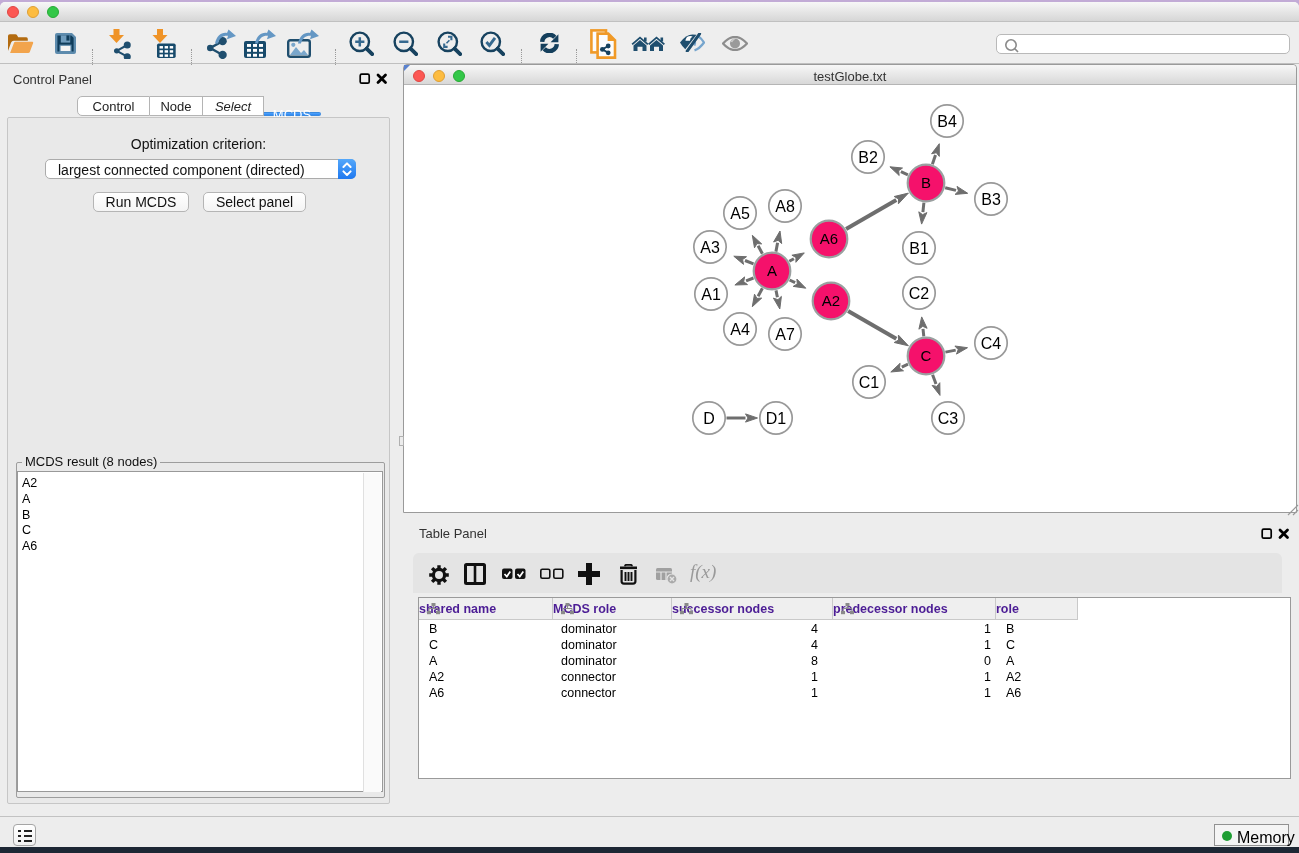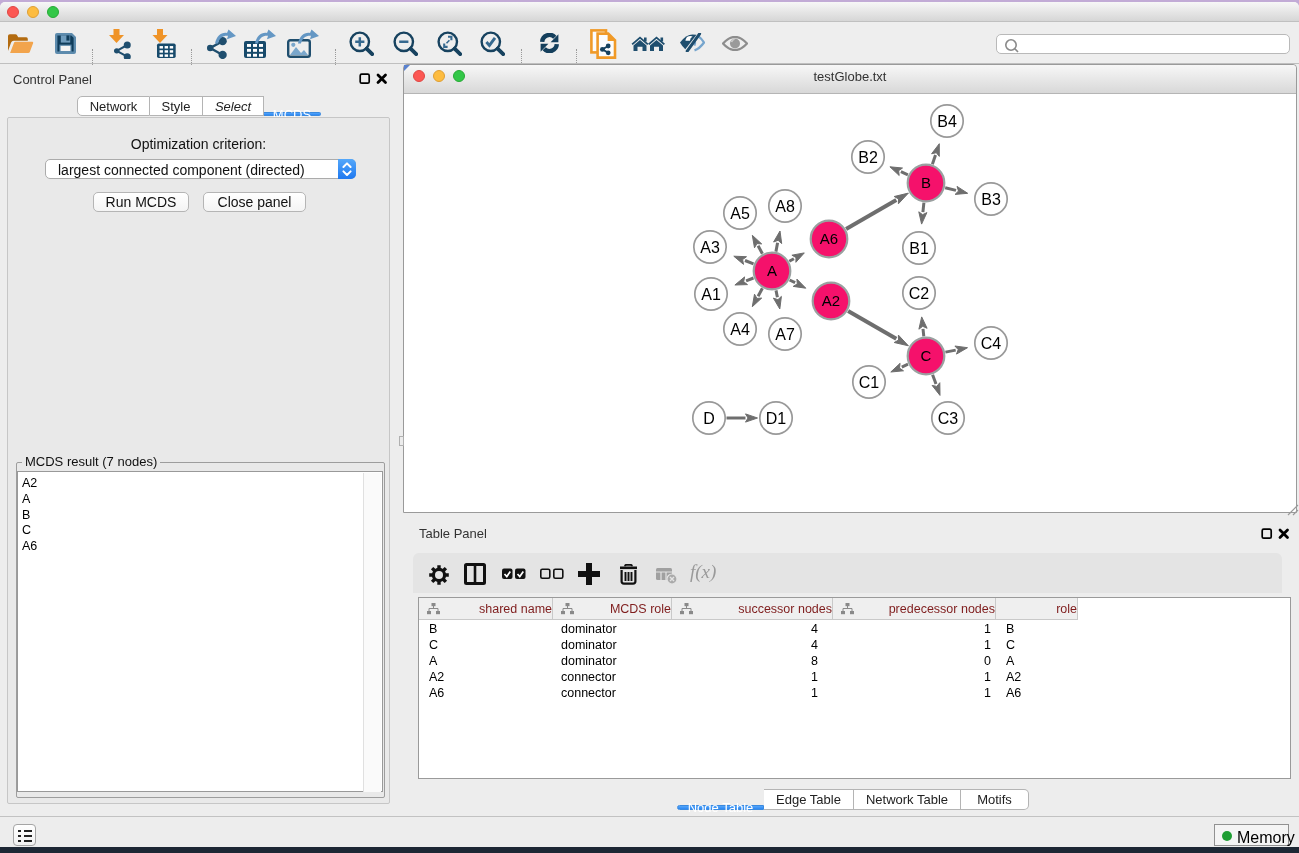--- a/index.html
+++ b/index.html
@@ -28,28 +28,28 @@
 #dropdown .txt { position:absolute; left:12px; top:2px; }
 #dropdown .spin { position:absolute; right:-1px; top:-1px; width:18px; height:20px; background:linear-gradient(#55a8fa,#1e78f0); border-radius:0 5px 5px 0; }
 .btn { position:absolute; background:linear-gradient(#ffffff,#f4f4f4); border:1px solid #b5b5b5; border-radius:5px; font-size:14px; color:#111; text-align:center; }
 #fieldset { position:absolute; left:8px; top:344px; width:369px; height:336px; border:1px solid #9d9d9d; border-radius:2px; }
 #fieldset .legend { position:absolute; left:5px; top:-9px; background:#e9e9e9; padding:0 3px; font-size:13px; color:#111; }
 #mcdslist { position:absolute; left:0px; top:8px; width:366px; height:321px; padding-top:4px; background:#fff; border:1px solid #999; font-size:12.5px; color:#000; }
 #mcdslist .item { padding-left:4px; height:15.8px; line-height:15.8px; }
 #mcdslist .sb { position:absolute; right:1px; top:1px; width:18px; height:319px; background:#fafafa; border-left:1px solid #e0e0e0; }
 
 #gwin { position:absolute; left:403px; top:62px; width:894px; height:449px; background:#fff; border:1px solid #9a9a9a; border-radius:4px 4px 0 0; }
-#gwin .gtitle { position:absolute; left:0; top:0; width:100%; height:29px; background:linear-gradient(#f7f7f7,#d8d8d8); border-bottom:1px solid #b5b5b5; border-radius:4px 4px 0 0; }
+#gwin .gtitle { position:absolute; left:0; top:0; width:100%; height:20px; background:linear-gradient(#f7f7f7,#d8d8d8); border-bottom:1px solid #b5b5b5; border-radius:4px 4px 0 0; }
 #gwin .gtitle .t { position:absolute; left:0; right:0; top:4px; text-align:center; font-size:13px; color:#333; }
 
 #tpanel { position:absolute; left:392px; top:514px; width:909px; height:302px; background:#ededed; }
 #tpanel .hdr { position:absolute; left:27px; top:10px; font-size:13px; color:#333; }
 #ttoolbar { position:absolute; left:21px; top:37px; width:869px; height:40px; background:#e4e4e4; border-radius:6px 6px 0 0; }
 #ttable { position:absolute; left:26px; top:81px; width:873px; height:182px; background:#fff; border:1px solid #9a9a9a; font-size:12.5px; }
-.th { position:absolute; top:0; height:22px; background:#efefef; border-right:1px solid #c9c9c9; border-bottom:1px solid #c9c9c9; text-align:right; font-size:12.5px; color:#7f1d1d; line-height:22px; }
+.th { position:absolute; top:0; height:22px; background:#efefef; border-right:1px solid #c9c9c9; border-bottom:1px solid #c9c9c9; text-align:left; font-size:12.5px; color:#4c1d95; line-height:22px;font-weight:bold; }
 .trow { position:absolute; height:16px; line-height:16px; color:#000; }
 #btabs { position:absolute; left:285px; top:273px; }
 
 #statusbar { position:absolute; left:0; top:814px; width:1299px; height:31px; background:#ededed; border-top:1px solid #c2c2c2; }
 #bottomstrip { position:absolute; left:0; top:847px; width:1299px; height:6px; background:#1d2734; }
 </style>
 </head>
 <body>
 <div id="win">
   <div id="titlebar">
@@ -219,39 +219,39 @@
   </div>
   <div id="cpanel">
     <div class="hdr">Control Panel</div>
     <svg class="abs" style="left:359px;top:8px;" width="12" height="12" viewBox="0 0 12 12">
         <rect x="1.2" y="1.2" width="9" height="9" rx="1.5" fill="none" stroke="#000" stroke-width="1.7"></rect>
       </svg>
       <svg class="abs" style="left:376px;top:8px;" width="12" height="12" viewBox="0 0 12 12">
         <path d="M2 2 L9.5 9.5 M9.5 2 L2 9.5" stroke="#000" stroke-width="2.8" stroke-linecap="round"></path>
       </svg>
     <div class="tabs" style="left:77px;top:31px;height:20px;">
-      <div class="tab" style="width:73px;">Network</div>
-      <div class="tab" style="width:53px;">Style</div>
+      <div class="tab" style="width:73px;">Control</div>
+      <div class="tab" style="width:53px;">Node</div>
       <div class="tab" style="width:61px;font-style:italic;">Select</div>
       <div class="tab sel" style="width:57px;">MCDS</div>
     </div>
     <div id="cpbody">
       <div id="dropdown">
         <div class="txt">largest connected component (directed)</div>
         <div class="spin">
             <svg class="abs" style="left:0;top:0;" width="18" height="20" viewBox="0 0 18 20">
               <path d="M5.4 8 L9 4.4 L12.6 8 M5.4 12.4 L9 16 L12.6 12.4" stroke="#fff" stroke-width="2" fill="none" stroke-linecap="round" stroke-linejoin="round"></path>
             </svg>
           </div>
       </div>
       <div id="optlabel">Optimization criterion:</div>
       <div class="btn" style="left:85px;top:74px;width:96px;height:20px;line-height:19px;">Run MCDS</div>
-      <div class="btn" style="left:195px;top:74px;width:103px;height:20px;line-height:19px;">Close panel</div>
+      <div class="btn" style="left:195px;top:74px;width:103px;height:20px;line-height:19px;">Select panel</div>
       <div id="fieldset">
-        <div class="legend">MCDS result (7 nodes)</div>
+        <div class="legend">MCDS result (8 nodes)</div>
         <div id="mcdslist">
           <div class="item">A2</div>
           <div class="item">A</div>
           <div class="item">B</div>
           <div class="item">C</div>
           <div class="item">A6</div>
           <div class="sb"></div>
         </div>
       </div>
     </div>
@@ -478,28 +478,20 @@
 <div class="trow" style="left:142px;top:71px;">connector</div>
 <div class="trow" style="left:252px;top:71px;width:147px;text-align:right;">1</div>
 <div class="trow" style="left:413px;top:71px;width:159px;text-align:right;">1</div>
 <div class="trow" style="left:587px;top:71px;">A2</div>
 <div class="trow" style="left:10px;top:87px;">A6</div>
 <div class="trow" style="left:142px;top:87px;">connector</div>
 <div class="trow" style="left:252px;top:87px;width:147px;text-align:right;">1</div>
 <div class="trow" style="left:413px;top:87px;width:159px;text-align:right;">1</div>
 <div class="trow" style="left:587px;top:87px;">A6</div>
     </div>
-    <div id="btabs">
-      <div class="tabs" style="position:relative;height:21px;">
-        <div class="tab sel" style="width:87px;">Node Table</div>
-        <div class="tab" style="width:90px;">Edge Table</div>
-        <div class="tab" style="width:107px;">Network Table</div>
-        <div class="tab" style="width:68px;">Motifs</div>
-      </div>
-    </div>
   </div>
   <div id="statusbar">
     <div class="abs" style="left:13px;top:7px;width:23px;height:22px;background:linear-gradient(#fff,#f1f1f1);border:1px solid #a5a5a5;border-radius:4px;">
         <svg class="abs" style="left:3px;top:3px;" width="16" height="16" viewBox="0 0 16 16">
           <g stroke="#222" stroke-width="2">
             <path d="M1 3 h3 M7 3 h8 M1 8 h3 M7 8 h8 M1 13 h3 M7 13 h8"></path>
           </g>
         </svg>
       </div>
 <div class="abs" style="left:1214px;top:7px;width:75px;height:22px;background:#f4f4f4;border:1px solid #919191;">

